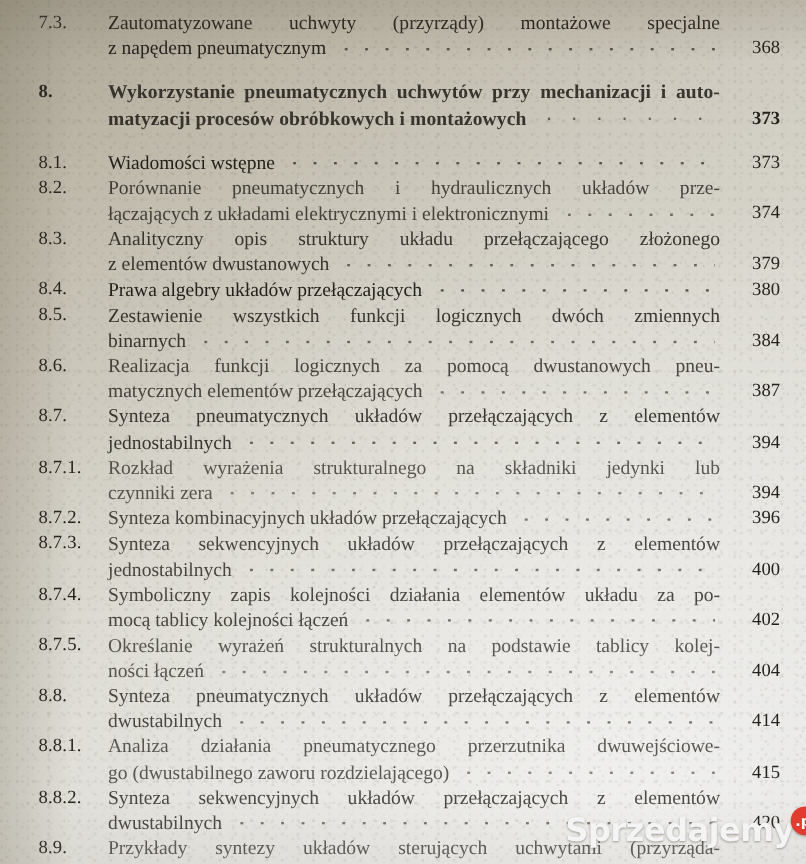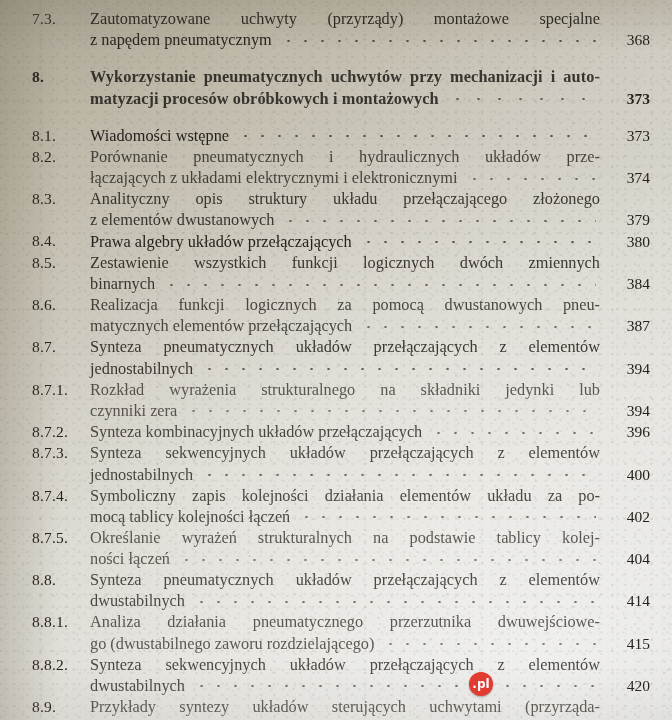--- a/index.html
+++ b/index.html
@@ -366,16 +366,17 @@
           </div>
         </div>
         <div class="page">433</div>
       </div>
     </div>
 
   <div id="grain"></div>
   <div id="vignette"></div>
 
   <div id="watermark">
+    <span class="wm-text">Sprzedajemy</span>
     <span class="wm-badge">.pl</span>
   </div>
 
 </div>
 
 </body></html>

